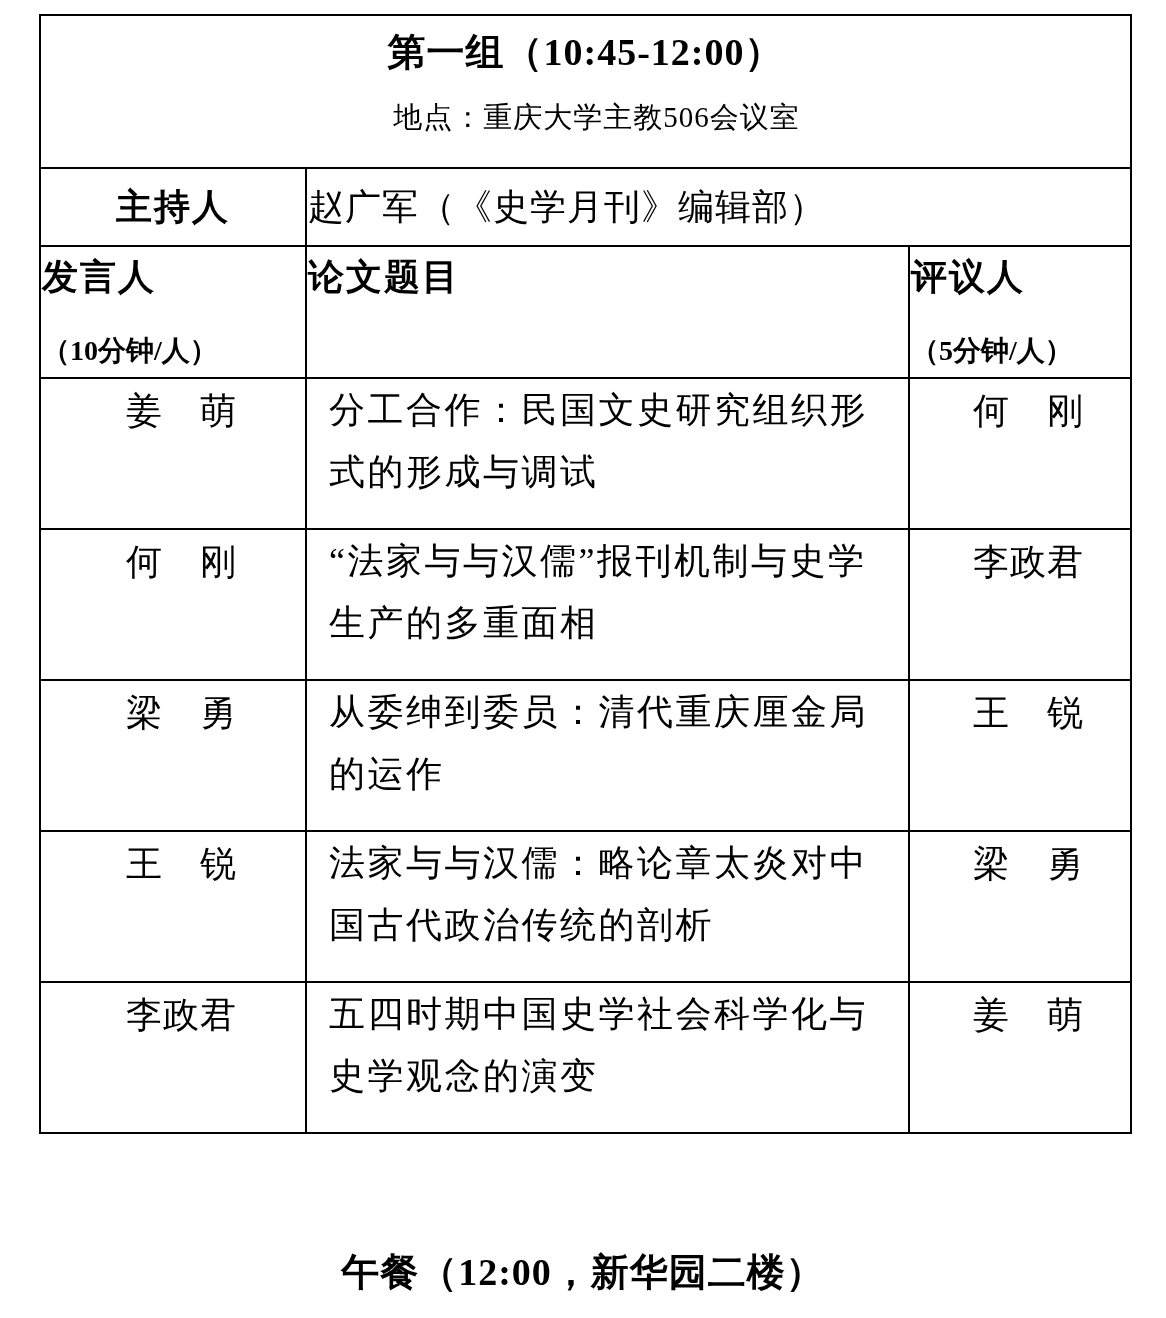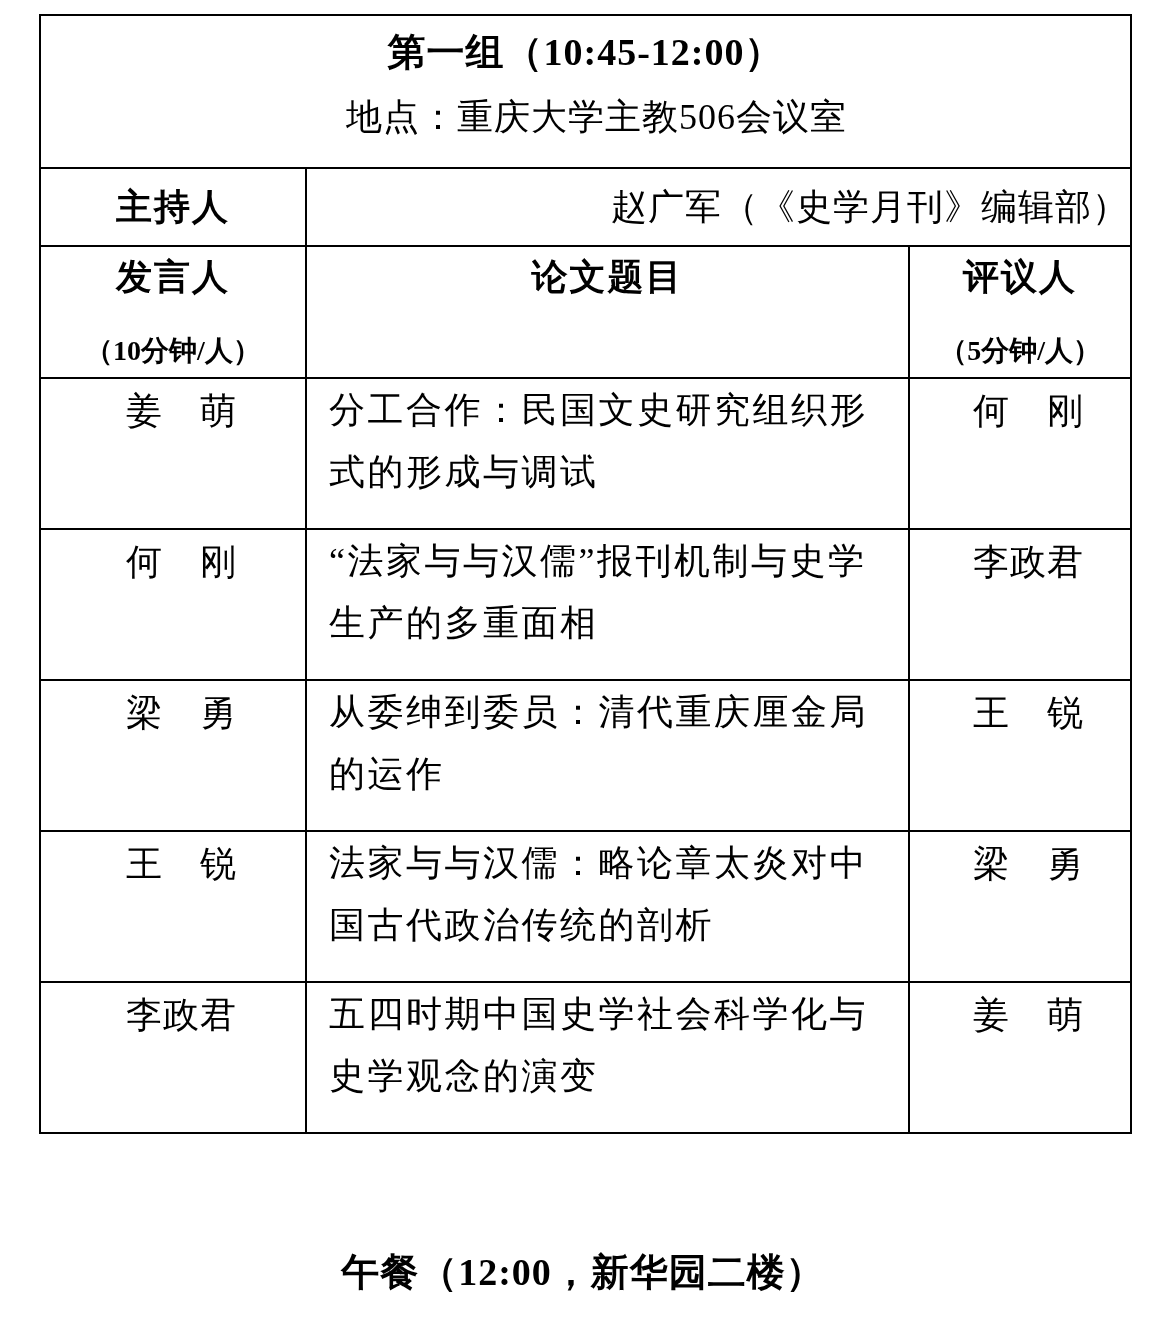--- a/index.html
+++ b/index.html
@@ -42,47 +42,46 @@
     vertical-align: top;
   }
   .session-title {
     font-size: 38px;
     font-weight: bold;
     line-height: 46px;
     padding-top: 12px;
     letter-spacing: 1px;
   }
   .session-location {
-    font-size: 36px;
+    font-size: 29px;
     font-weight: normal;
     line-height: 46px;
     margin-top: 19px;
     letter-spacing: 1px;
     padding-left: 22px;
   }
 
   
   tr.chair-row td { height: 74px; vertical-align: middle; }
   td.chair-label-cell {
     text-align: center;
     font-size: 36px;
     font-weight: bold;
     letter-spacing: 2px;
   }
   td.chair-value-cell {
-    text-align: right;
+    text-align: left;
     font-size: 36px;
     letter-spacing: 1px;
   }
 
   
   tr.header-row td {
     height: 128px;
     vertical-align: top;
-    text-align: center;
   }
   .h-label {
     font-size: 36px;
     font-weight: bold;
     line-height: 48px;
     padding-top: 5px;
     letter-spacing: 2px;
   }
   .h-note {
     font-size: 28px;

